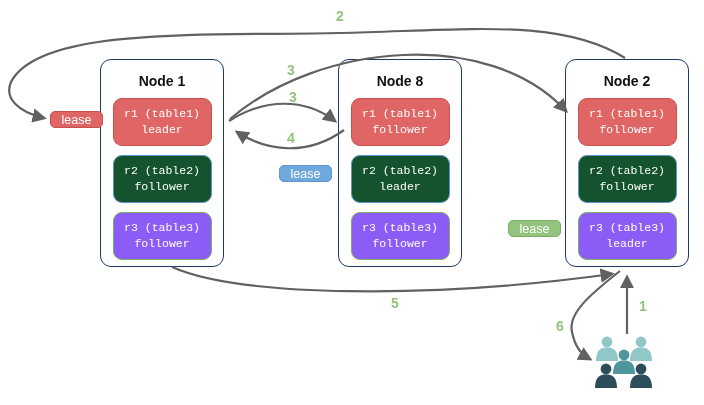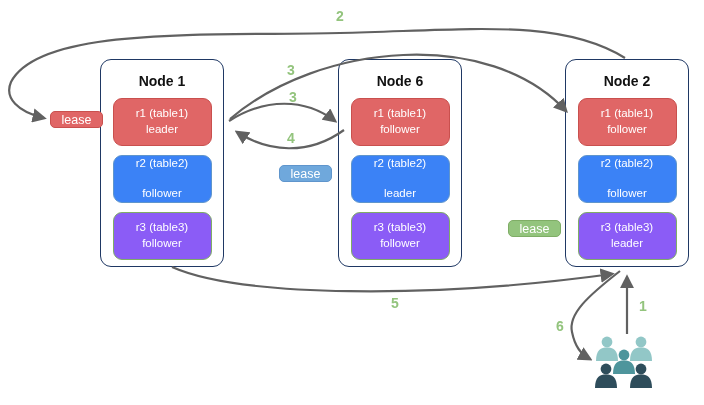--- a/index.html
+++ b/index.html
@@ -8,24 +8,24 @@
 
   
   svg.arrows{position:absolute;left:0;top:0;pointer-events:none;z-index:5;}
 
   
   .node{position:absolute;width:124px;height:208px;background:#ffffff;
         border:1.6px solid #1f3864;border-radius:11px;box-sizing:border-box;z-index:2;}
   .node-title{margin-top:13px;text-align:center;font-weight:bold;font-size:14px;color:#111111;}
   .replica{width:99px;height:48px;margin:9px auto 0 auto;border-radius:9px;
            display:flex;flex-direction:column;align-items:center;justify-content:center;
-           color:#ffffff;font-size:11.5px;line-height:1.35;box-sizing:border-box;}
+           color:#ffffff;font-size:11.5px;line-height:1.35;box-sizing:border-box;font-family:Liberation Mono, monospace;}
   .replica .r-name,.replica .r-role{text-align:center;}
   .rep-red{background:#e06666;border:1.6px solid #c9504e;}
-  .rep-blue{background:#3b82f6;border:1.6px solid #5f95cc;justify-content:space-between;}
+  .rep-blue{background:#14532d;border:1.6px solid #5f95cc;}
   .rep-green{background:#8b5cf6;border:1.6px solid #7fad66;}
 
   
   .lease{position:absolute;width:53px;height:17px;border-radius:5px;color:#ffffff;
          font-size:12.5px;display:flex;align-items:center;justify-content:center;
          box-sizing:border-box;z-index:4;}
   .lease-red{background:#e06666;border:1.6px solid #c9504e;}
   .lease-blue{background:#6fa8dc;border:1.6px solid #5f95cc;}
   .lease-green{background:#93c47d;border:1.6px solid #7fad66;}
 
@@ -68,21 +68,21 @@
       <div class="r-name">r2 (table2)</div>
       <div class="r-role">follower</div>
     </div>
     <div class="replica rep-green">
       <div class="r-name">r3 (table3)</div>
       <div class="r-role">follower</div>
     </div>
   </div>
 
   <div class="node" style="left:338px;top:59px;">
-    <div class="node-title">Node 6</div>
+    <div class="node-title">Node 8</div>
     <div class="replica rep-red">
       <div class="r-name">r1 (table1)</div>
       <div class="r-role">follower</div>
     </div>
     <div class="replica rep-blue">
       <div class="r-name">r2 (table2)</div>
       <div class="r-role">leader</div>
     </div>
     <div class="replica rep-green">
       <div class="r-name">r3 (table3)</div>

